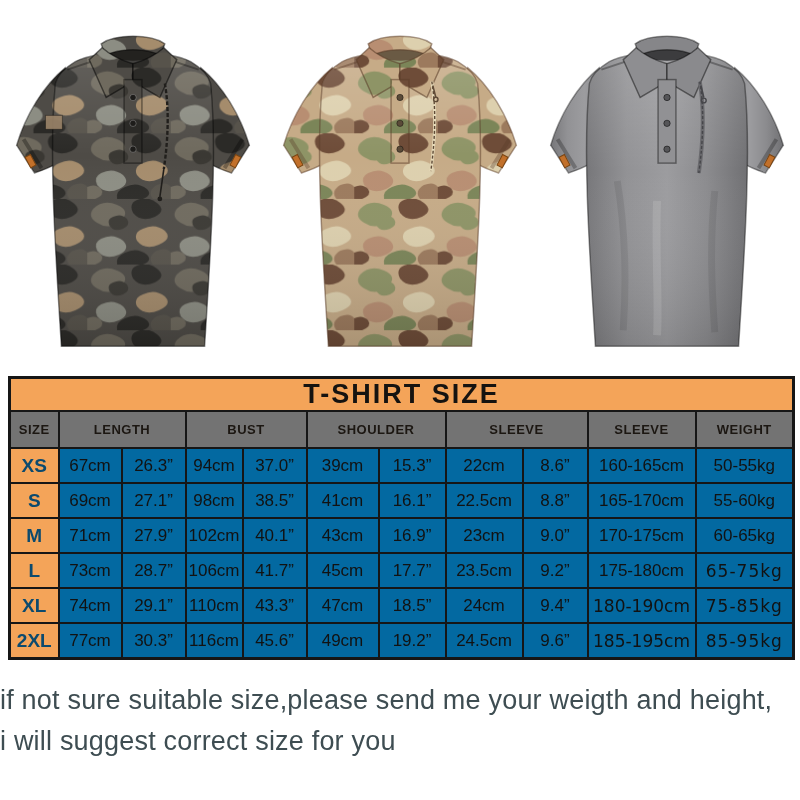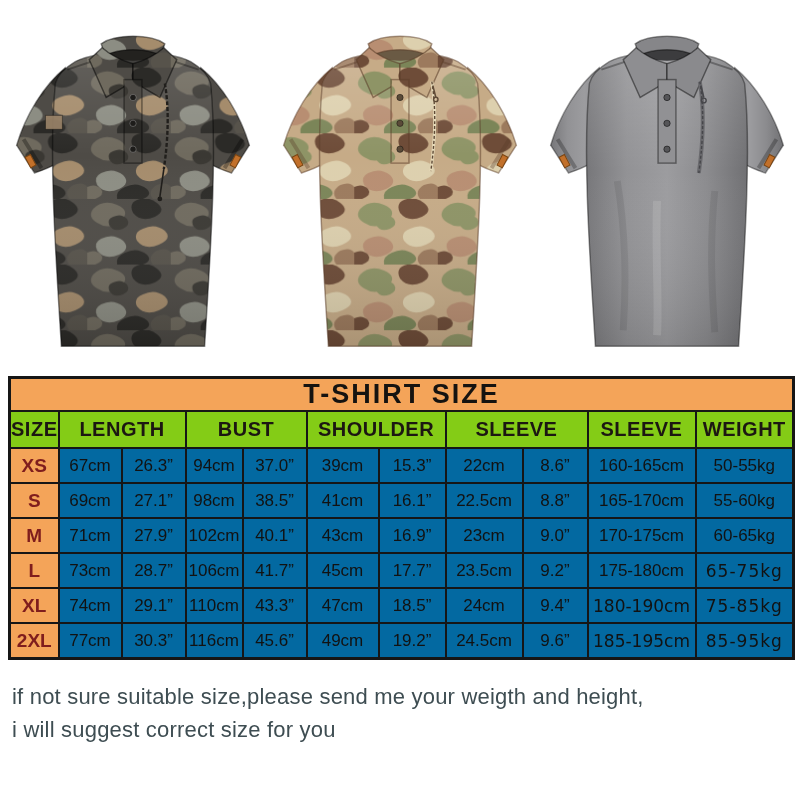--- a/index.html
+++ b/index.html
@@ -21,32 +21,32 @@
   }
   table.size-table th,table.size-table td{
     border:2px solid #161616;text-align:center;vertical-align:middle;
     padding:0;overflow:hidden;white-space:nowrap;
   }
   .title-cell{
     background:#f4a459;height:29px;font-size:27px;font-weight:bold;
     letter-spacing:2px;color:#151310;
   }
   .head-cell{
-    background:#84cc16;height:35px;font-size:20px;font-weight:bold;
+    background:#737373;height:35px;font-size:13px;font-weight:bold;
     color:#1c1712;letter-spacing:0.5px;
   }
   .size-cell{
-    background:#f4a459;font-size:19px;font-weight:bold;color:#7f1d1d;height:33px;
+    background:#f4a459;font-size:19px;font-weight:bold;color:#0c4a6e;height:33px;
   }
   .val-cell{background:#0369a1;font-size:17px;color:#121212;height:33px;}
   .f-round{font-family:"DejaVu Sans",sans-serif;font-size:17px;}
   .f-wide{font-family:"DejaVu Sans",sans-serif;letter-spacing:1px;font-size:17px;margin-top:7px;}
   
   .note{
-    padding:20px 10px 0 12px;color:#3e4d52;font-size:22px;line-height:1.5;
+    padding:20px 10px 0 0;color:#3e4d52;font-size:27px;line-height:1.5;
     letter-spacing:0.2px;
   }
 </style>
 </head>
 <body>
 
 <div class="stage">
 
   <div class="shirts">
 

